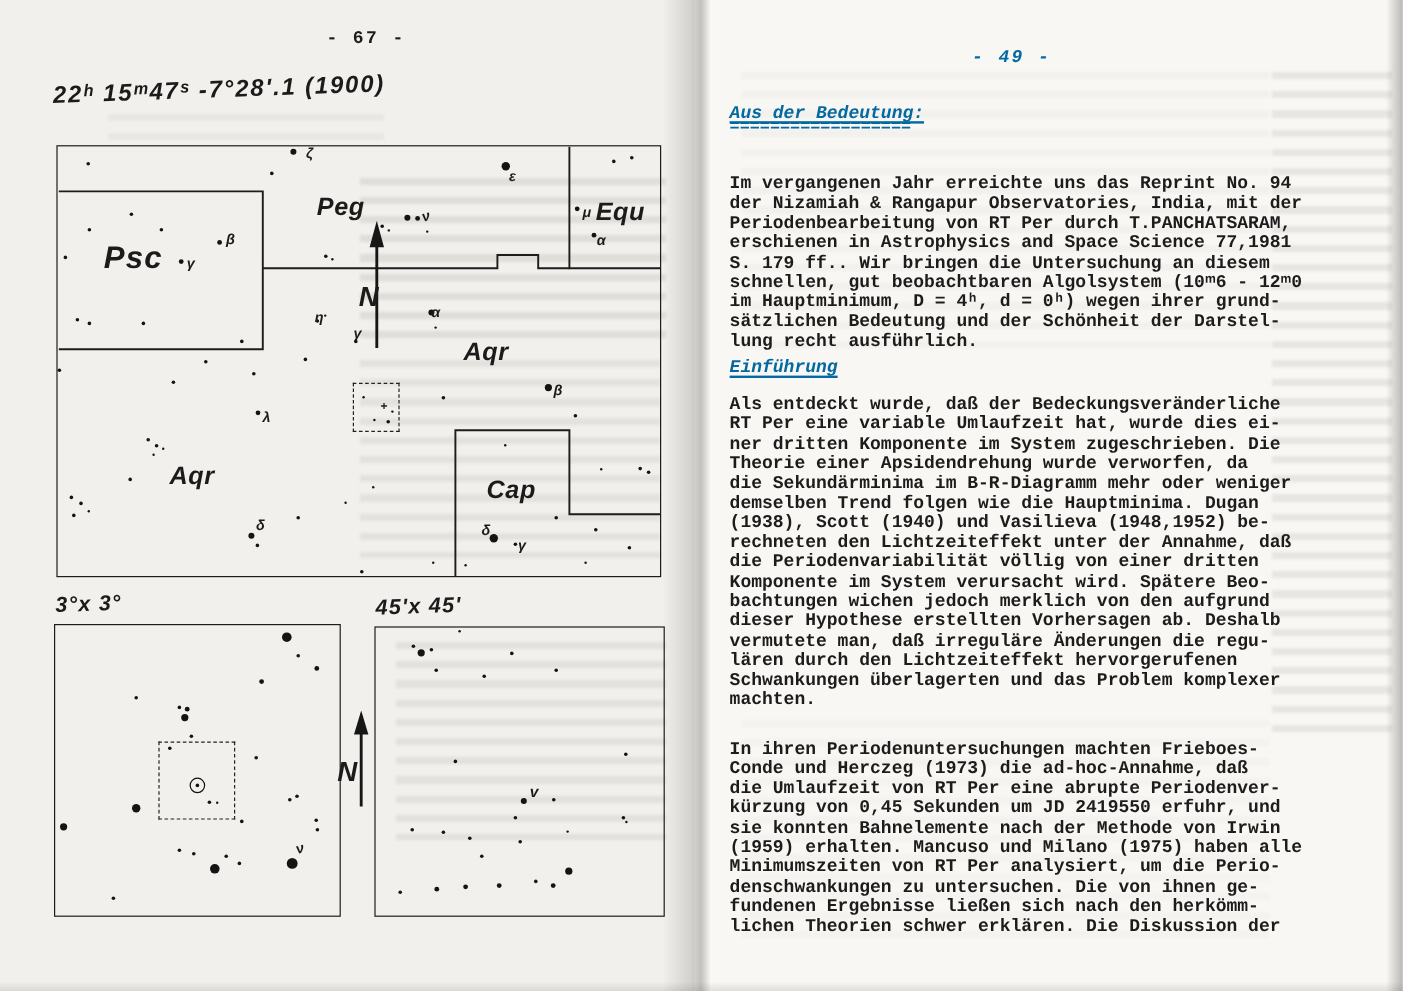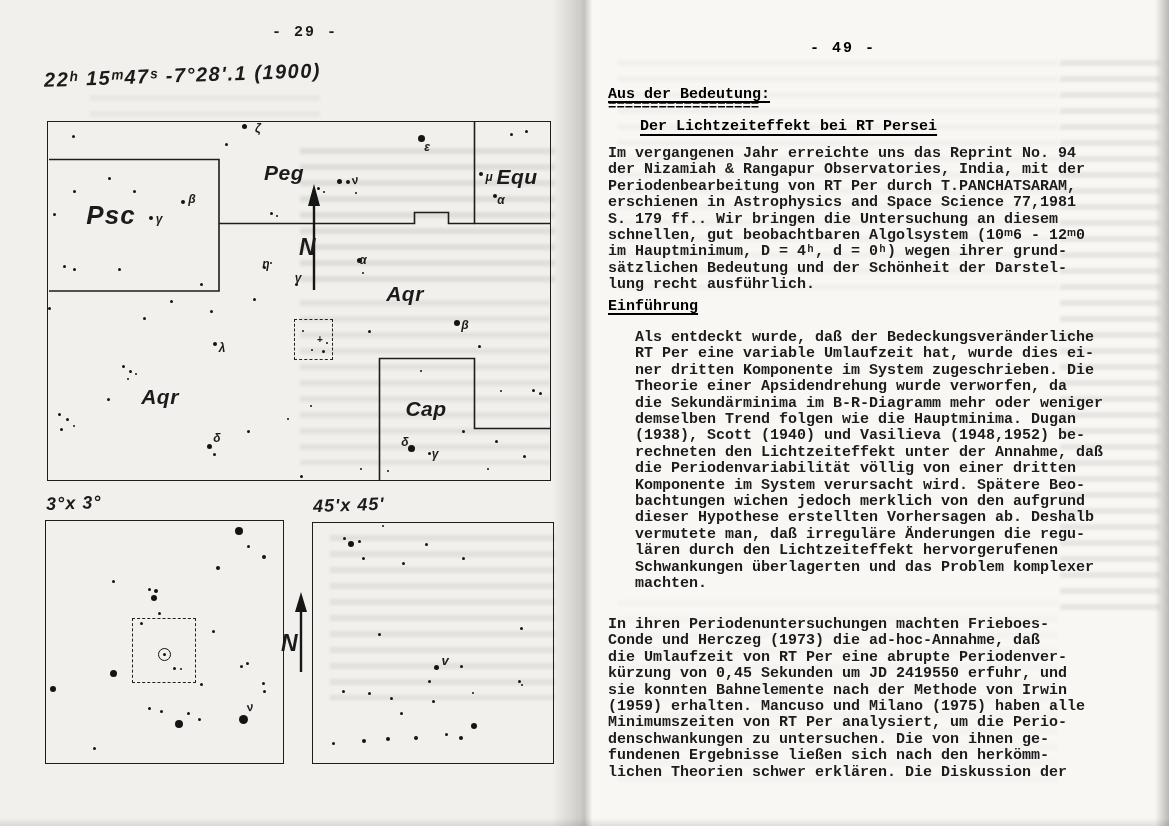--- a/index.html
+++ b/index.html
@@ -80,43 +80,43 @@
   .clabel.mark{font-style:italic;font-weight:700;font-size:12px;transform:translate(-50%,-50%) rotate(-15deg);}
   .clabel.var{font-style:italic;font-weight:700;font-size:13px;}
   .clabel.plus{font-weight:700;font-size:10px;}
   .north{position:absolute;z-index:4;}
   .north svg{display:block;}
   .north-label{
     position:absolute;font-style:italic;font-weight:700;font-size:23px;z-index:4;
   }
 
   
-  .rp{position:absolute;z-index:2;font-family:"Liberation Mono","DejaVu Sans Mono","DejaVu Sans",monospace;font-weight:700;color:#000000;}
+  .rp{position:absolute;z-index:2;font-family:"Liberation Mono","DejaVu Sans Mono","DejaVu Sans",monospace;font-weight:700;color:#0369a1;font-style:italic;}
   .rp-pagenum{left:232px;top:40px;font-size:15px;letter-spacing:2px;}
   .rp-heading{left:30px;top:86px;font-size:15px;text-decoration:underline;text-underline-offset:3px;text-decoration-thickness:1.5px;}
   .rp-dline{left:30px;top:99px;font-size:14px;letter-spacing:0;line-height:14px;}
   .rp-title{left:62px;top:118px;font-size:15px;text-decoration:underline;text-underline-offset:4px;text-decoration-thickness:1.5px;}
   .rp-sub{left:30px;top:298px;font-size:15px;text-decoration:underline;text-underline-offset:3px;text-decoration-thickness:1.5px;}
   .para{position:absolute;z-index:2;font-family:"Liberation Mono","DejaVu Sans Mono","DejaVu Sans",monospace;
     font-weight:700;font-size:15px;line-height:16.4px;color:#1c1c1c;white-space:pre;}
   .para-1{left:30px;top:146px;}
-  .para-2{left:30px;top:330px;margin-left:27px;}
+  .para-2{left:30px;top:330px;}
   .para-3{left:30px;top:617px;}
 </style>
 </head>
 <body>
 
 <div class="page page-left">
 
   <div class="bleed" style="left:300px;top:148px;width:255px;height:135px;"></div>
   <div class="bleed" style="left:300px;top:300px;width:250px;height:165px;opacity:.8;"></div>
   <div class="bleed" style="left:330px;top:535px;width:225px;height:165px;opacity:.85;"></div>
   <div class="bleed" style="left:90px;top:95px;width:230px;height:30px;opacity:.5;"></div>
 
-  <div class="page-num" style="left:272px;top:24px;">- 29 -</div>
+  <div class="page-num" style="left:272px;top:24px;">- 67 -</div>
   <div class="coords">22ʰ 15ᵐ47ˢ  -7°28'.1 (1900)</div>
 
   <div class="chart main-chart">
     <svg class="chart-lines" viewBox="0 0 502 358">
       <path d="M1 37.5 H171 V169 H1" fill="none" stroke="#1d1d1d" stroke-width="1.6"></path>
       <path d="M171 101.5 H366.5 V90.5 H400.5 V101.5 H426.5" fill="none" stroke="#1d1d1d" stroke-width="1.6"></path>
       <path d="M426.5 0 V101.5 H502" fill="none" stroke="#1d1d1d" stroke-width="1.6"></path>
       <path d="M331.5 358 V236.5 H426.5 V306.5 H502" fill="none" stroke="#1d1d1d" stroke-width="1.6"></path>
     </svg>
     <div class="dashed-box main-dash"></div>
@@ -301,21 +301,20 @@
 
   <div class="bleed" style="left:482px;top:60px;width:100px;height:560px;opacity:.9;"></div>
   <div class="bleed" style="left:40px;top:60px;width:440px;height:230px;opacity:.35;"></div>
   <div class="bleed" style="left:40px;top:600px;width:440px;height:190px;opacity:.25;"></div>
 
   <div class="rp rp-pagenum">- 49 -</div>
 
   <div class="rp rp-heading">Aus der Bedeutung:</div>
   <div class="rp rp-dline">==================</div>
 
-  <div class="rp rp-title">Der Lichtzeiteffekt bei RT Persei</div>
 
   <div class="para para-1"><div>Im vergangenen Jahr erreichte uns das Reprint No. 94</div><div>der Nizamiah &amp; Rangapur Observatories, India, mit der</div><div>Periodenbearbeitung von RT Per durch T.PANCHATSARAM,</div><div>erschienen in Astrophysics and Space Science 77,1981</div><div>S. 179 ff.. Wir bringen die Untersuchung an diesem</div><div>schnellen, gut beobachtbaren Algolsystem (10ᵐ6 - 12ᵐ0</div><div>im Hauptminimum, D = 4ʰ, d = 0ʰ) wegen ihrer grund-</div><div>sätzlichen Bedeutung und der Schönheit der Darstel-</div><div>lung recht ausführlich.</div></div>
 
   <div class="rp rp-sub">Einführung</div>
 
   <div class="para para-2"><div>Als entdeckt wurde, daß der Bedeckungsveränderliche</div><div>RT Per eine variable Umlaufzeit hat, wurde dies ei-</div><div>ner dritten Komponente im System zugeschrieben. Die</div><div>Theorie einer Apsidendrehung wurde verworfen, da</div><div>die Sekundärminima im B-R-Diagramm mehr oder weniger</div><div>demselben Trend folgen wie die Hauptminima. Dugan</div><div>(1938), Scott (1940) und Vasilieva (1948,1952) be-</div><div>rechneten den Lichtzeiteffekt unter der Annahme, daß</div><div>die Periodenvariabilität völlig von einer dritten</div><div>Komponente im System verursacht wird. Spätere Beo-</div><div>bachtungen wichen jedoch merklich von den aufgrund</div><div>dieser Hypothese erstellten Vorhersagen ab. Deshalb</div><div>vermutete man, daß irreguläre Änderungen die regu-</div><div>lären durch den Lichtzeiteffekt hervorgerufenen</div><div>Schwankungen überlagerten und das Problem komplexer</div><div>machten.</div></div>
 
   <div class="para para-3"><div>In ihren Periodenuntersuchungen machten Frieboes-</div><div>Conde und Herczeg (1973) die ad-hoc-Annahme, daß</div><div>die Umlaufzeit von RT Per eine abrupte Periodenver-</div><div>kürzung von 0,45 Sekunden um JD 2419550 erfuhr, und</div><div>sie konnten Bahnelemente nach der Methode von Irwin</div><div>(1959) erhalten. Mancuso und Milano (1975) haben alle</div><div>Minimumszeiten von RT Per analysiert, um die Perio-</div><div>denschwankungen zu untersuchen. Die von ihnen ge-</div><div>fundenen Ergebnisse ließen sich nach den herkömm-</div><div>lichen Theorien schwer erklären. Die Diskussion der</div></div>
 </div>
 

